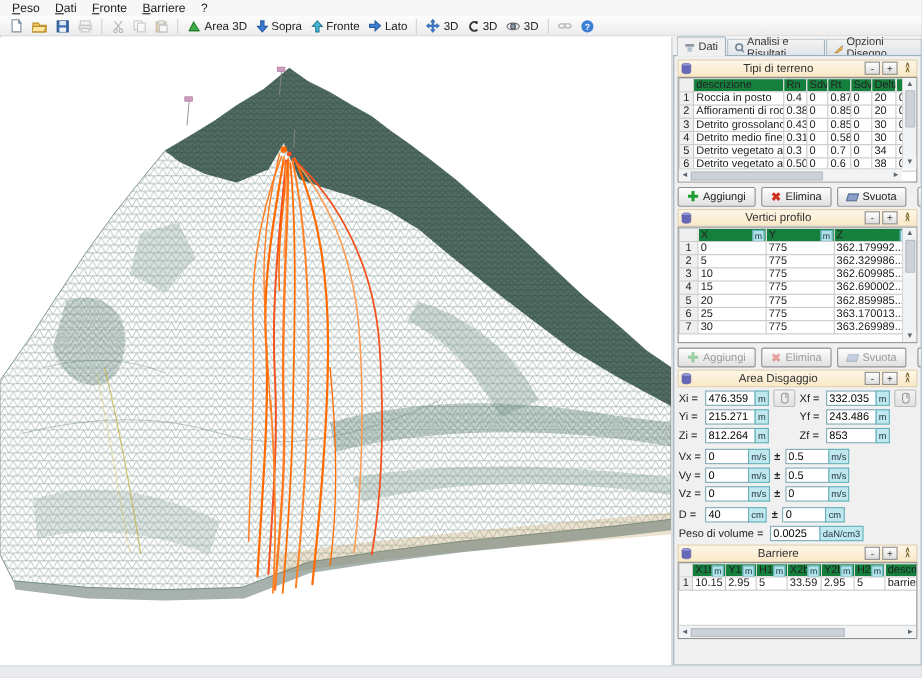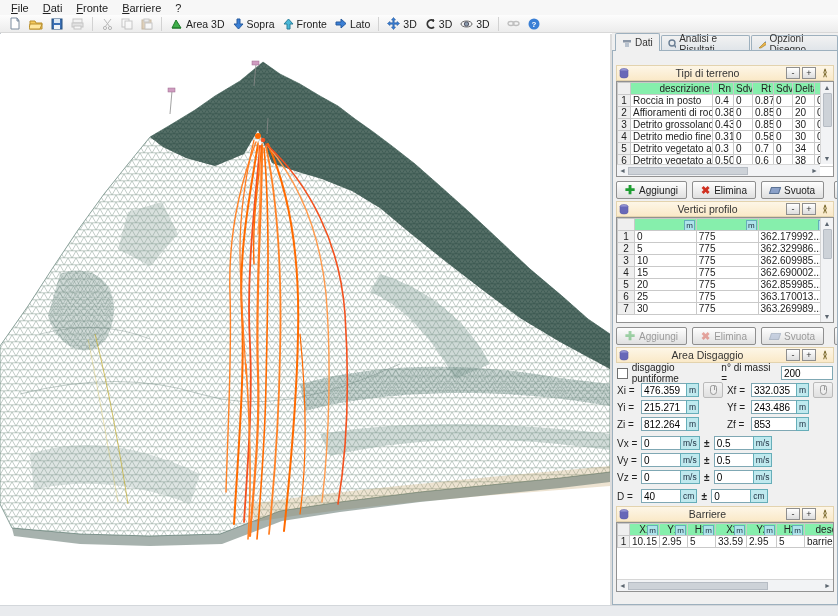--- a/index.html
+++ b/index.html
@@ -29,38 +29,38 @@
   #statusbar { position:absolute; left:0; right:0; bottom:0; height:11px; background:#e9ebee; border-top:1px solid #d3d7db; }
 
   
   #panel { position:absolute; top:33px; left:612px; width:226px; height:572px; background:#f0f0f0; }
   #tabstrip { height:18px; display:flex; align-items:flex-end; padding-left:3px; gap:1px; }
   .tab { height:16px; display:flex; align-items:center; gap:3px; padding:0 6px;
          border:1px solid #9db0be; border-bottom:none; border-radius:2px 2px 0 0;
          background:linear-gradient(#f2f2f2,#dfe4e9); font-size:10px; color:#333; }
   .tab.active { background:#f0f0f0; height:18px; position:relative; z-index:2; }
   #panel-body { position:absolute; top:17px; left:0; right:0; bottom:0; border:1px solid #9db0be;
-                background:#f0f0f0; padding:14px 3px 0 3px; overflow:hidden; }
+                background:#f0f0f0; padding:3px 3px 0 3px; overflow:hidden; }
 
   
   .sec-h { height:16px; background:linear-gradient(#fdf6e7,#fae9c8); border:1px solid #e3d3ae;
            display:flex; align-items:center; padding:0 2px; margin-top:2px; }
   .sec-title { flex:1; text-align:center; font-size:10.5px; color:#333; }
   .mini-btn { width:14px; height:12px; border:1px solid #8f8f8f; background:linear-gradient(#fff,#ddd);
               font-size:9px; line-height:10px; text-align:center; color:#333; margin-left:2px; }
   .chev { width:12px; height:12px; margin-left:3px; display:flex; flex-direction:column; align-items:center;
           justify-content:center; color:#7c6a2e; font-size:7px; line-height:4px; font-weight:bold; }
   .cyl { width:10px; height:11px; margin-right:2px; }
 
   
   .tblwrap { position:relative; background:#fff; border:1px solid #919191; overflow:hidden; }
   table { border-collapse:collapse; table-layout:fixed; }
   th,td { border:1px solid #c9c9c9; font-weight:normal; font-size:10px; color:#222;
           padding:0 2px; white-space:nowrap; overflow:hidden; height:12px; }
-  th { background:#86efac; text-align:right; position:relative; }
+  th { background:#15803d; text-align:left; position:relative; }
   td.rownum, th.rownum { background:#efefef; text-align:center; width:14px; padding:0; }
   .unit-chip { display:inline-block; background:#aee3ea; border:1px solid #66aeb9; font-size:8px;
                line-height:9px; padding:0 1px; color:#234; vertical-align:middle; }
   th .unit-chip { position:absolute; right:1px; top:1px; }
 
   
   .vscroll { position:absolute; top:0; right:0; bottom:0; width:13px; background:#f2f3f5; border-left:1px solid #d6d6d6;
              display:flex; flex-direction:column; align-items:center; font-size:7px; color:#5c6670; }
   .vscroll .arr { height:11px; width:13px; display:flex; align-items:center; justify-content:center;
                   background:#f2f3f5; }
@@ -101,21 +101,21 @@
   .ic-plus { color:#1f9e32; font-weight:bold; font-size:12px; }
   .ic-x { color:#d03020; font-weight:bold; font-size:11px; }
   .ic-eraser { width:10px; height:7px; background:#8aa0c8; border:1px solid #5c7394; transform:skewX(-18deg); }
   .ic-mountain { color:#49594f; font-size:11px; line-height:10px; }
   .ic-dl { color:#1f9e32; font-size:11px; font-weight:bold; }
 </style>
 </head>
 <body>
 
 <div id="menubar">
-  <span class="menu-item">File</span>
+  <span class="menu-item">Peso</span>
   <span class="menu-item">Dati</span>
   <span class="menu-item">Fronte</span>
   <span class="menu-item">Barriere</span>
   <span class="menu-item">?</span>
 </div>
 
 <div id="toolbar">
   <span class="tb-btn">
       <svg width="12" height="13">
         <path d="M2 1 h6 l2 3 v8 h-8 z" fill="#fff" stroke="#7d8da0"></path>
@@ -567,27 +567,20 @@
       <span class="sec-title">Area Disgaggio</span>
       <span class="mini-btn">-</span>
       <span class="mini-btn">+</span>
       <span class="chev">
           <span>∧</span>
           <span>∧</span>
         </span>
     </div>
     <div class="fieldzone">
       <div class="frow">
-        <span class="cb"></span>
-        <span>disgaggio puntiforme</span>
-        <span class="spacer"></span>
-        <span style="margin-right:4px;">n° di massi =</span>
-        <input class="fin w52" value="200" style="">
-      </div>
-      <div class="frow">
         <span class="flabel">Xi =</span>
         <input class="fin w46" value="476.359" style="">
         <span class="chip2">m</span>
         <span class="mousebtn">
             <span class="mouseglyph"></span>
           </span>
         <span class="spacer"></span>
         <span class="flabel">Xf =</span>
         <input class="fin w46" value="332.035" style="">
         <span class="chip2">m</span>
@@ -641,20 +634,25 @@
         <input class="fin w40" value="0" style="">
         <span class="chip2">m/s</span>
       </div>
       <div class="frow" style="margin-top:3px;">
         <span class="flabel">D =</span>
         <input class="fin w40" value="40" style="">
         <span class="chip2">cm</span>
         <span class="pm">±</span>
         <input class="fin w40" value="0" style="">
         <span class="chip2">cm</span>
+      </div>
+      <div class="frow">
+        <span style="margin-right:6px;">Peso di volume =</span>
+        <input class="fin w46" value="0.0025" style="">
+        <span class="chip2">daN/cm3</span>
       </div>
     </div>
 
     <div class="sec-h">
       <svg class="cyl" viewBox="0 0 10 11">
           <ellipse cx="5" cy="2.5" rx="4" ry="2" fill="#9a9ad8" stroke="#5c5ca8" stroke-width="0.6"></ellipse>
           <path d="M1 2.5 V8 A4 2 0 0 0 9 8 V2.5" fill="#6868b8" stroke="#5c5ca8" stroke-width="0.6"></path>
         </svg>
       <span class="sec-title">Barriere</span>
       <span class="mini-btn">-</span>

